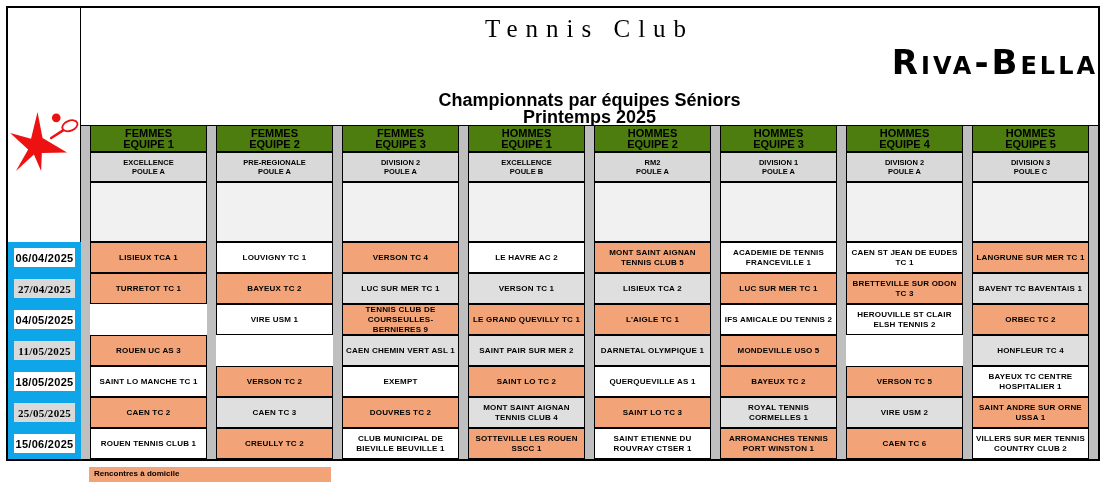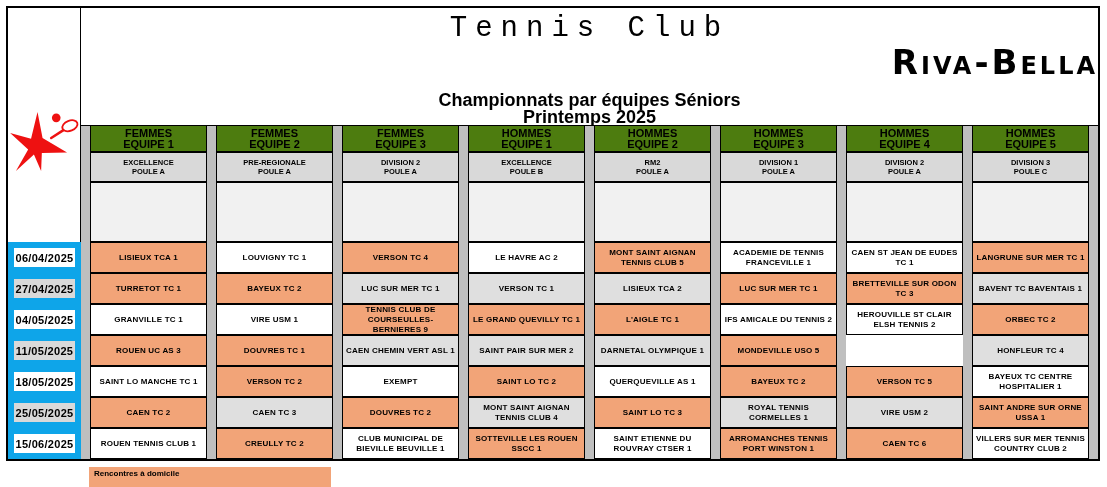--- a/index.html
+++ b/index.html
@@ -6,22 +6,22 @@
   body{width:1107px;height:487px;position:relative;overflow:hidden;
        font-family:"Liberation Sans",sans-serif;color:#000;}
 
   .board{position:absolute;left:6px;top:6px;border:2px solid #000;background:#fff;
          display:grid;
          grid-template-columns:73px repeat(8,9px 117px) 9px;
          grid-template-rows:117px 27px 30px 60px repeat(7,31px);}
 
   
   .title-area{grid-column:2/19;grid-row:1;text-align:center;padding-top:6px;}
-  .t1{font-size:29px;line-height:30px;letter-spacing:8px;font-weight:normal;
-      font-family:Liberation Mono, monospace;}
+  .t1{font-size:25px;line-height:30px;letter-spacing:8px;font-weight:normal;
+      font-family:Liberation Serif, serif;}
   .t2{font-size:34px;line-height:36px;font-weight:bold;letter-spacing:3px;
       font-variant:small-caps;font-family:"DejaVu Sans","Liberation Sans",sans-serif;text-align:right;}
   .sub{font-size:18px;line-height:17px;font-weight:bold;margin-top:12px;}
 
   
   .logo-cell{grid-column:1;grid-row:1/5;border-right:1.5px solid #000;
              display:flex;align-items:center;justify-content:center;padding-top:26px;}
 
   
   .sep{background:#BFBFBF;grid-row:2/12;border-top:1px solid #000;}
@@ -37,23 +37,23 @@
   .cell{border:1px solid #000;background:#fff;display:flex;flex-direction:column;
         align-items:center;justify-content:center;text-align:center;font-weight:bold;}
   .hdr{grid-row:2;background:#4d7c0f;font-size:11px;line-height:11px;}
   .dv{grid-row:3;background:#D9D9D9;font-size:7.5px;line-height:9.5px;}
   .empty{grid-row:4;background:#F1F1F1;}
   .m{font-size:8px;line-height:10px;padding:1px 3px;letter-spacing:.2px;}
   .m.home{background:#F2A478;}
   .m.alt{background:#DFDFDF;}
   .date{grid-column:1;border:6px solid #0ea5e9;background:#fff;display:flex;align-items:center;
         justify-content:center;font-size:11px;font-weight:bold;letter-spacing:.3px;}
-  .date.alt{background:#D9D9D9;}
-
-  .legend{position:absolute;left:89px;top:467px;width:242px;height:21px;background:#F2A478;
+  .date.alt{background:#D9D9D9;font-family:Liberation Serif, serif;}
+
+  .legend{position:absolute;left:89px;top:467px;width:242px;height:15px;background:#F2A478;
           font-size:8px;font-weight:bold;line-height:13px;padding-left:5px;box-sizing:border-box;}
 </style>
 </head>
 <body>
 
 <div class="board">
 
   <div class="logo-cell">
     <svg width="80" height="86" viewBox="0 0 100 104">
       <path fill="#EE1111" d="M41,16 L48,52 L82,72 L47,73 L46,98 L36,75 L11,98 L28,68 L3,45 L32,53 Z"></path>
@@ -178,31 +178,29 @@
 
   <div class="cell m c1 r2 home">TURRETOT TC 1</div>
   <div class="cell m c2 r2 home">BAYEUX TC 2</div>
   <div class="cell m c3 r2 alt">LUC SUR MER TC 1</div>
   <div class="cell m c4 r2 alt">VERSON TC 1</div>
   <div class="cell m c5 r2 alt">LISIEUX TCA 2</div>
   <div class="cell m c6 r2 home">LUC SUR MER TC 1</div>
   <div class="cell m c7 r2 home">BRETTEVILLE SUR ODON TC 3</div>
   <div class="cell m c8 r2 alt">BAVENT TC BAVENTAIS 1</div>
 
-  <div class="cell m c1 r3">GRANVILLE TC 1</div>
   <div class="cell m c2 r3">VIRE USM 1</div>
   <div class="cell m c3 r3 home">TENNIS CLUB DE COURSEULLES-BERNIERES 9</div>
   <div class="cell m c4 r3 home">LE GRAND QUEVILLY TC 1</div>
   <div class="cell m c5 r3 home">L'AIGLE TC 1</div>
   <div class="cell m c6 r3">IFS AMICALE DU TENNIS 2</div>
   <div class="cell m c7 r3">HEROUVILLE ST CLAIR ELSH TENNIS 2</div>
   <div class="cell m c8 r3 home">ORBEC TC 2</div>
 
   <div class="cell m c1 r4 home">ROUEN UC AS 3</div>
-  <div class="cell m c2 r4 home">DOUVRES TC 1</div>
   <div class="cell m c3 r4 alt">CAEN CHEMIN VERT ASL 1</div>
   <div class="cell m c4 r4 alt">SAINT PAIR SUR MER 2</div>
   <div class="cell m c5 r4 alt">DARNETAL OLYMPIQUE 1</div>
   <div class="cell m c6 r4 home">MONDEVILLE USO 5</div>
   <div class="cell m c8 r4 alt">HONFLEUR TC 4</div>
 
   <div class="cell m c1 r5">SAINT LO MANCHE TC 1</div>
   <div class="cell m c2 r5 home">VERSON TC 2</div>
   <div class="cell m c3 r5">EXEMPT</div>
   <div class="cell m c4 r5 home">SAINT LO TC 2</div>

